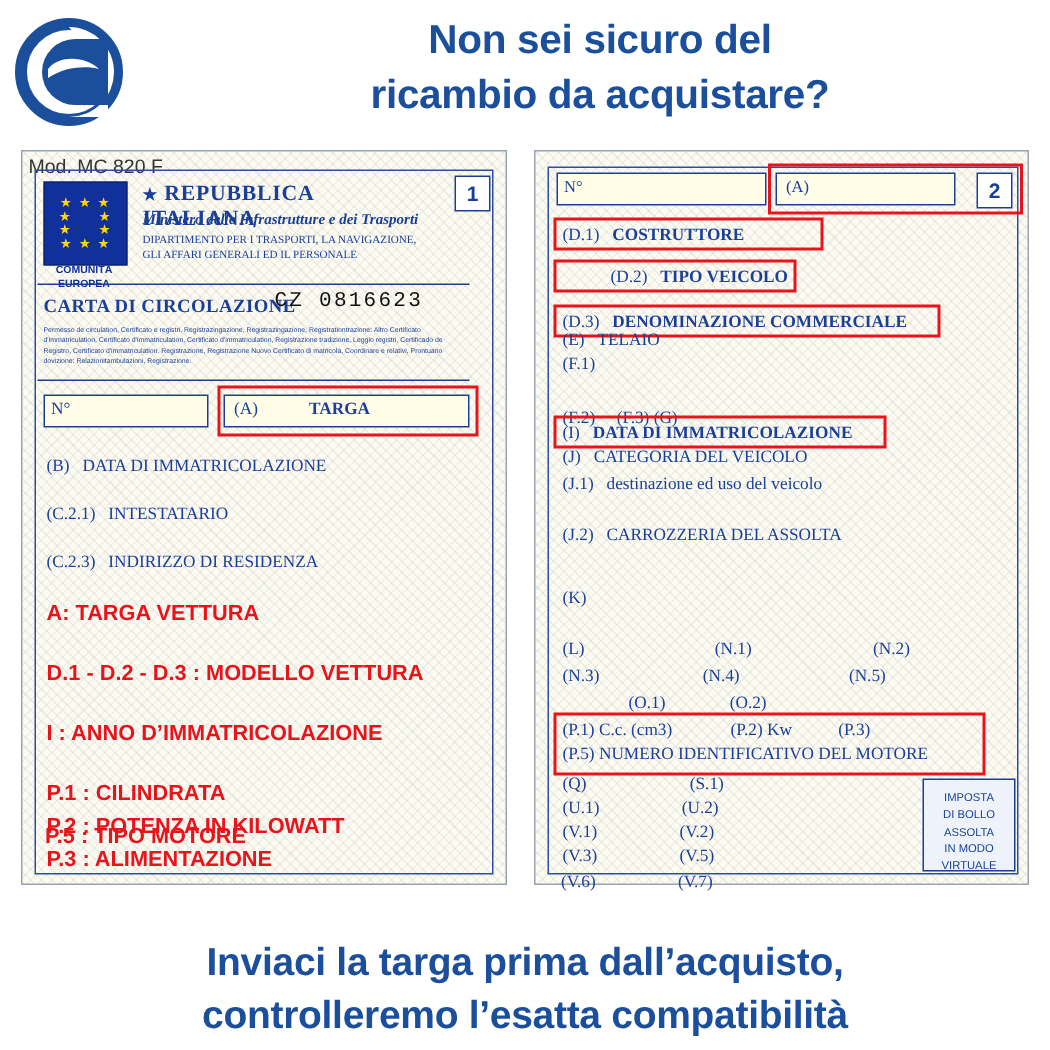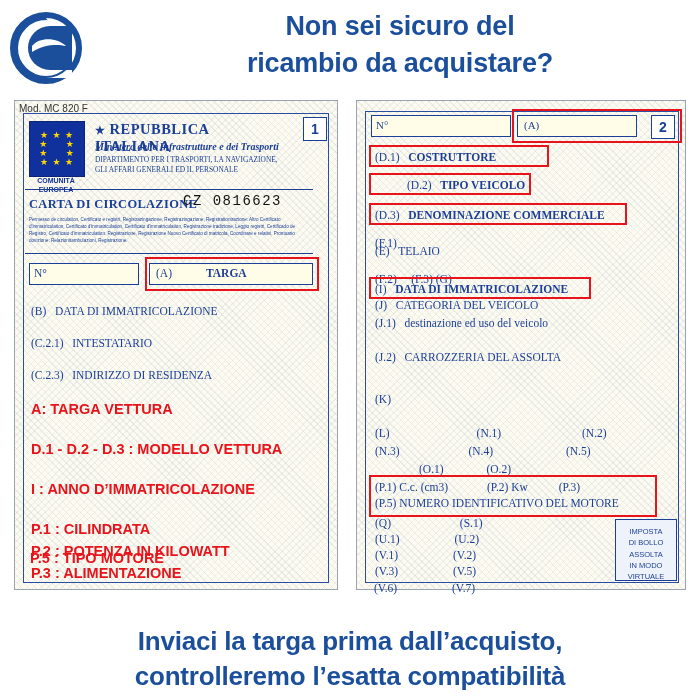--- a/index.html
+++ b/index.html
@@ -48,21 +48,21 @@
   .card-right{left:356px;top:100px;width:330px;height:490px;}
 
   .guil{
     position:absolute;inset:0;
     background-image:
       repeating-linear-gradient(45deg, rgba(140,160,190,.16) 0 1px, transparent 1px 5px),
       repeating-linear-gradient(-45deg, rgba(140,160,190,.12) 0 1px, transparent 1px 5px);
     pointer-events:none;
   }
   .modlabel{
-    position:absolute;left:4px;top:2px;font-size:10px;color:#333;
+    position:absolute;left:4px;top:2px;font-size:13px;color:#333;
   }
   
   .doc-inner{
     position:absolute;left:8px;top:12px;width:306px;height:470px;
     border:1.5px solid #2b4ea2;
     box-sizing:border-box;
     background:transparent;
   }
   .doc-inner-right{
     position:absolute;left:8px;top:10px;width:314px;height:472px;
@@ -265,21 +265,21 @@
     &nbsp;&nbsp;<span style="font-weight:bold;">TIPO VEICOLO</span>
   </div>
   <div class="redbox" style="left:12px;top:72px;width:162px;height:22px;"></div>
 
   <div class="row" style="left:18px;top:108px;">
     <span>(D.3)</span>
     &nbsp;&nbsp;<span style="font-weight:bold;">DENOMINAZIONE COMMERCIALE</span>
   </div>
   <div class="redbox" style="left:12px;top:102px;width:258px;height:22px;"></div>
 
-  <div class="row" style="left:18px;top:144px;">
+  <div class="row" style="left:18px;top:120px;">
     <span>(E)</span>
     &nbsp;&nbsp;<span>TELAIO</span>
   </div>
   <div class="row" style="left:18px;top:136px;">
     <span>(F.1)</span>
   </div>
   <div class="row" style="left:18px;top:172px;">
     <span>(F.2)</span>
     &nbsp;&nbsp;&nbsp;&nbsp;<span>(F.3)                       (G)</span>
   </div>

